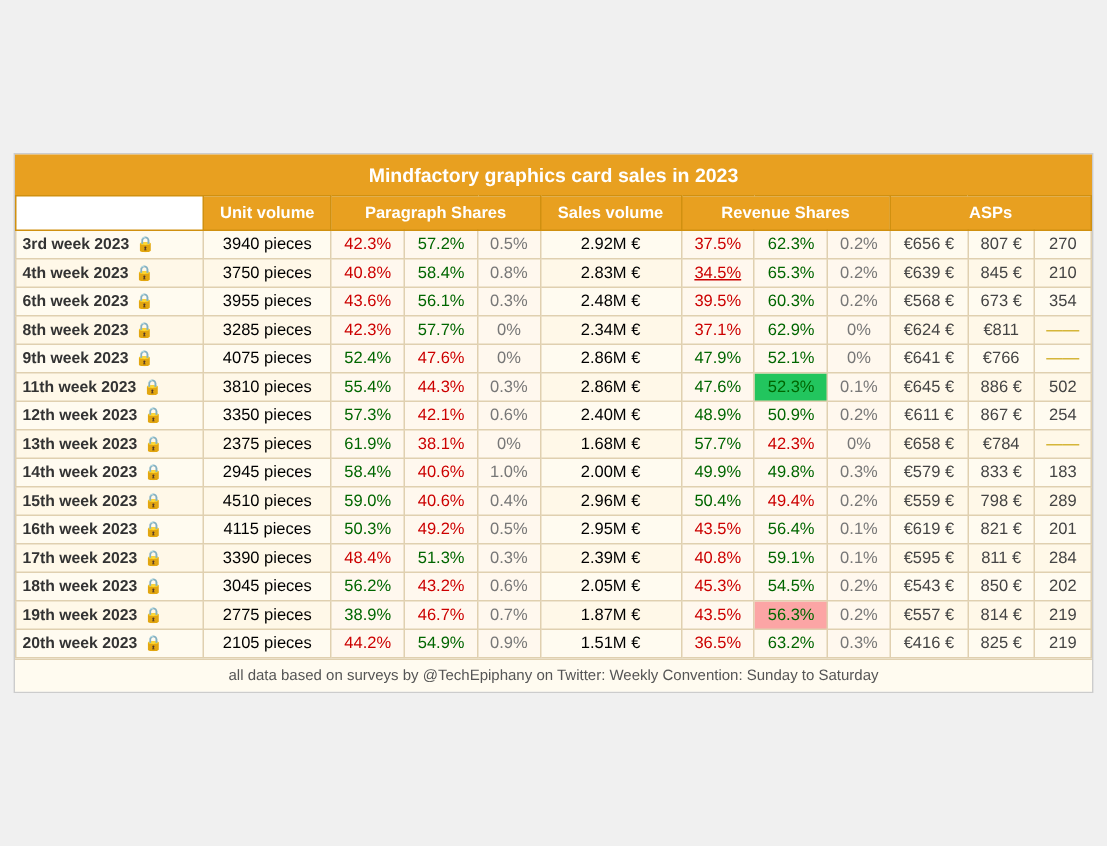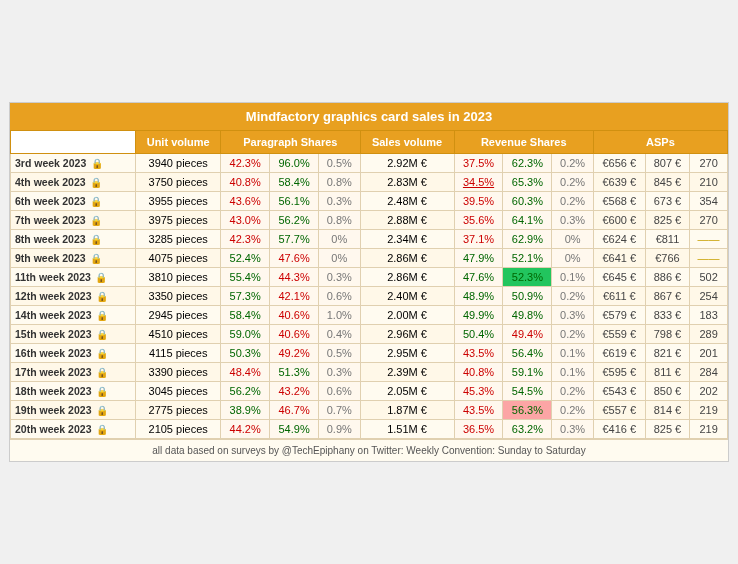--- a/index.html
+++ b/index.html
@@ -85,21 +85,21 @@
         <th colspan="3">ASPs</th>
       </tr>
     </thead>
     <tbody id="table-body">
     <tr>
     <td class="week-label" style="">
       3rd week 2023 <span class="lock-icon">🔒</span>
     </td>
     <td>3940 pieces</td>
     <td style="color:#cc0000;background:#fff8ee;">42.3%</td>
-    <td style="color:#006600;background:#fff8ee;">96.0%</td>
+    <td style="color:#006600;background:#fff8ee;">57.2%</td>
     <td style="color:#777777;background:#fff8ee;">0.5%</td>
     <td>2.92M €</td>
     <td style="color:#cc0000;background:#fff8ee;">37.5%</td>
     <td style="color:#006600;background:#fff8ee;">62.3%</td>
     <td style="color:#777777;background:#fff8ee;">0.2%</td>
     <td style="color:#444;">€656 €</td>
     <td style="color:#444;">807 €</td>
     <td style="color:#444;">270</td>
   </tr>
         <tr>
@@ -129,36 +129,20 @@
     <td>2.48M €</td>
     <td style="color:#cc0000;background:#fff8ee;">39.5%</td>
     <td style="color:#006600;background:#fff8ee;">60.3%</td>
     <td style="color:#777777;background:#fff8ee;">0.2%</td>
     <td style="color:#444;">€568 €</td>
     <td style="color:#444;">673 €</td>
     <td style="color:#444;">354</td>
   </tr>
         <tr>
     <td class="week-label" style="">
-      7th week 2023 <span class="lock-icon">🔒</span>
-    </td>
-    <td>3975 pieces</td>
-    <td style="color:#cc0000;background:#fff8ee;">43.0%</td>
-    <td style="color:#006600;background:#fff8ee;">56.2%</td>
-    <td style="color:#777777;background:#fff8ee;">0.8%</td>
-    <td>2.88M €</td>
-    <td style="color:#cc0000;background:#fff8ee;">35.6%</td>
-    <td style="color:#006600;background:#fff8ee;">64.1%</td>
-    <td style="color:#777777;background:#fff8ee;">0.3%</td>
-    <td style="color:#444;">€600 €</td>
-    <td style="color:#444;">825 €</td>
-    <td style="color:#444;">270</td>
-  </tr>
-        <tr>
-    <td class="week-label" style="">
       8th week 2023 <span class="lock-icon">🔒</span>
     </td>
     <td>3285 pieces</td>
     <td style="color:#cc0000;background:#fff8ee;">42.3%</td>
     <td style="color:#006600;background:#fff8ee;">57.7%</td>
     <td style="color:#777777;background:#fff8ee;">0%</td>
     <td>2.34M €</td>
     <td style="color:#cc0000;background:#fff8ee;">37.1%</td>
     <td style="color:#006600;background:#fff8ee;">62.9%</td>
     <td style="color:#777777;background:#fff8ee;">0%</td>
@@ -206,20 +190,36 @@
     <td style="color:#006600;background:#fff8ee;">57.3%</td>
     <td style="color:#cc0000;background:#fff8ee;">42.1%</td>
     <td style="color:#777777;background:#fff8ee;">0.6%</td>
     <td>2.40M €</td>
     <td style="color:#006600;background:#fff8ee;">48.9%</td>
     <td style="color:#006600;background:#fff8ee;">50.9%</td>
     <td style="color:#777777;background:#fff8ee;">0.2%</td>
     <td style="color:#444;">€611 €</td>
     <td style="color:#444;">867 €</td>
     <td style="color:#444;">254</td>
+  </tr>
+        <tr>
+    <td class="week-label" style="">
+      13th week 2023 <span class="lock-icon">🔒</span>
+    </td>
+    <td>2375 pieces</td>
+    <td style="color:#006600;background:#fff8ee;">61.9%</td>
+    <td style="color:#cc0000;background:#fff8ee;">38.1%</td>
+    <td style="color:#777777;background:#fff8ee;">0%</td>
+    <td>1.68M €</td>
+    <td style="color:#006600;background:#fff8ee;">57.7%</td>
+    <td style="color:#cc0000;background:#fff8ee;">42.3%</td>
+    <td style="color:#777777;background:#fff8ee;">0%</td>
+    <td style="color:#444;">€658 €</td>
+    <td style="color:#444;">€784</td>
+    <td style="color:#c8a000;">——</td>
   </tr>
         <tr>
     <td class="week-label" style="">
       14th week 2023 <span class="lock-icon">🔒</span>
     </td>
     <td>2945 pieces</td>
     <td style="color:#006600;background:#fff8ee;">58.4%</td>
     <td style="color:#cc0000;background:#fff8ee;">40.6%</td>
     <td style="color:#777777;background:#fff8ee;">1.0%</td>
     <td>2.00M €</td>

